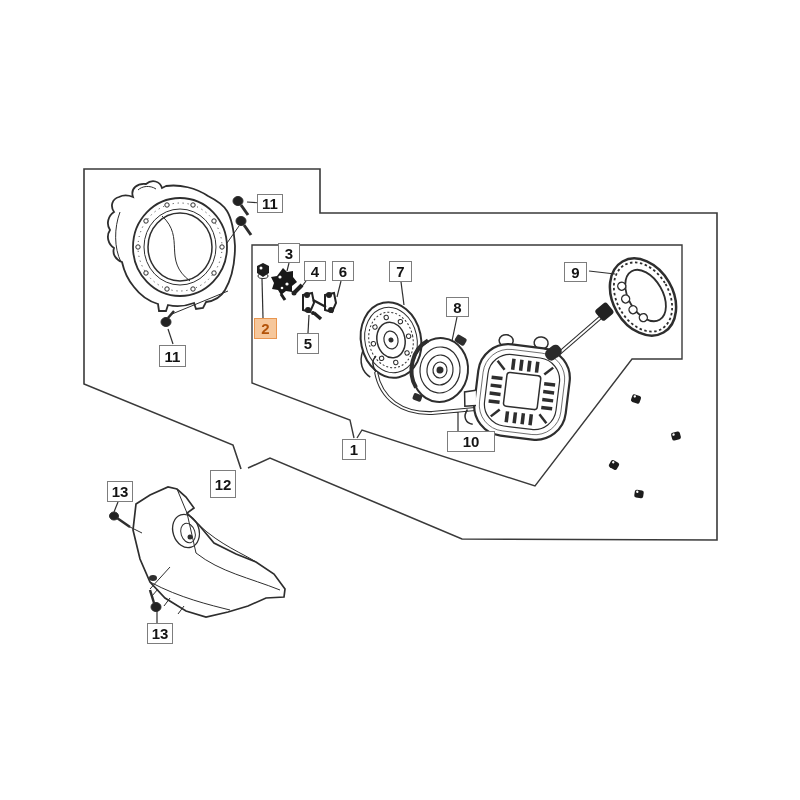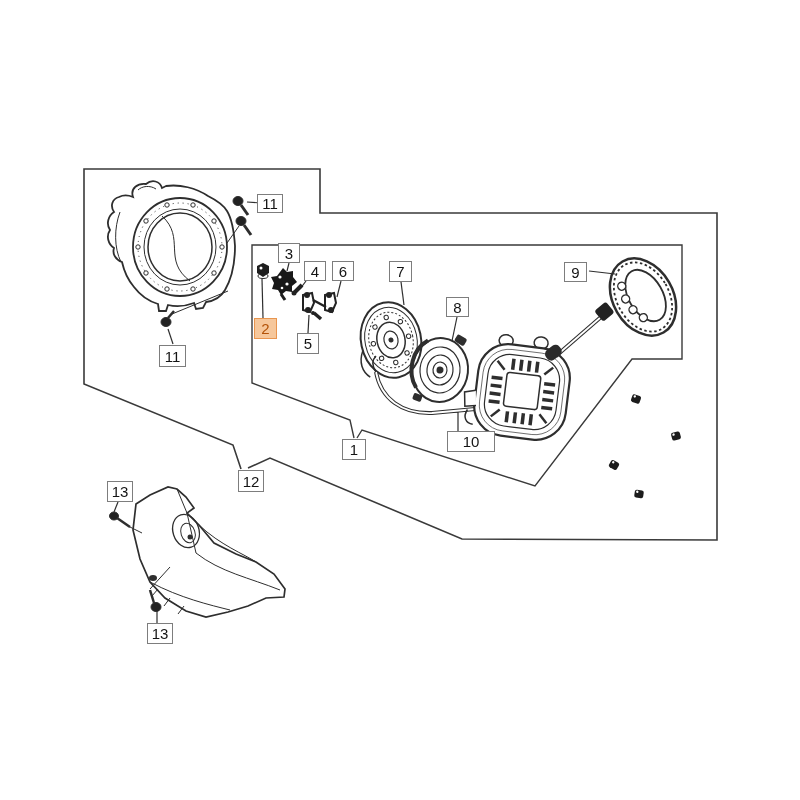--- a/index.html
+++ b/index.html
@@ -1,21 +1,21 @@
 <!DOCTYPE html>
 <html><head>
 <meta charset="utf-8">
 <style>
   html,body{margin:0;padding:0;background:#fff;}
   .stage{position:relative;width:800px;height:800px;background:#ffffff;
          font-family:"Liberation Sans",sans-serif;overflow:hidden;}
   .stage svg{position:absolute;left:0;top:0;}
   .lbl{position:absolute;display:flex;align-items:center;justify-content:center;
        background:#ffffff;border:1px solid #7d7d7d;color:#141414;
-       font-size:15px;font-weight:normal;line-height:1;box-sizing:border-box;
+       font-size:15px;font-weight:bold;line-height:1;box-sizing:border-box;
        user-select:none;}
   .lbl.hl{background:#f6c79b;border:1px solid #e8954f;color:#b35309;}
 </style>
 </head>
 <body>
 
 <div class="stage">
 
 <svg width="800" height="800" viewBox="0 0 800 800">
 
@@ -250,16 +250,16 @@
   <div class="lbl" style="left:278px;top:243px;width:22px;height:20px">3</div>
   <div class="lbl" style="left:304px;top:261px;width:22px;height:20px">4</div>
   <div class="lbl" style="left:297px;top:333px;width:22px;height:21px">5</div>
   <div class="lbl" style="left:332px;top:261px;width:22px;height:20px">6</div>
   <div class="lbl" style="left:389px;top:261px;width:23px;height:21px">7</div>
   <div class="lbl" style="left:446px;top:297px;width:23px;height:20px">8</div>
   <div class="lbl" style="left:564px;top:262px;width:23px;height:20px">9</div>
   <div class="lbl" style="left:447px;top:431px;width:48px;height:21px">10</div>
   <div class="lbl" style="left:257px;top:194px;width:26px;height:19px">11</div>
   <div class="lbl" style="left:159px;top:345px;width:27px;height:22px">11</div>
-  <div class="lbl" style="left:238px;top:470px;width:26px;height:22px">12</div>
+  <div class="lbl" style="left:210px;top:470px;width:26px;height:28px">12</div>
   <div class="lbl" style="left:107px;top:481px;width:26px;height:21px">13</div>
   <div class="lbl" style="left:147px;top:623px;width:26px;height:21px">13</div>
 </div>
 
 </body></html>

